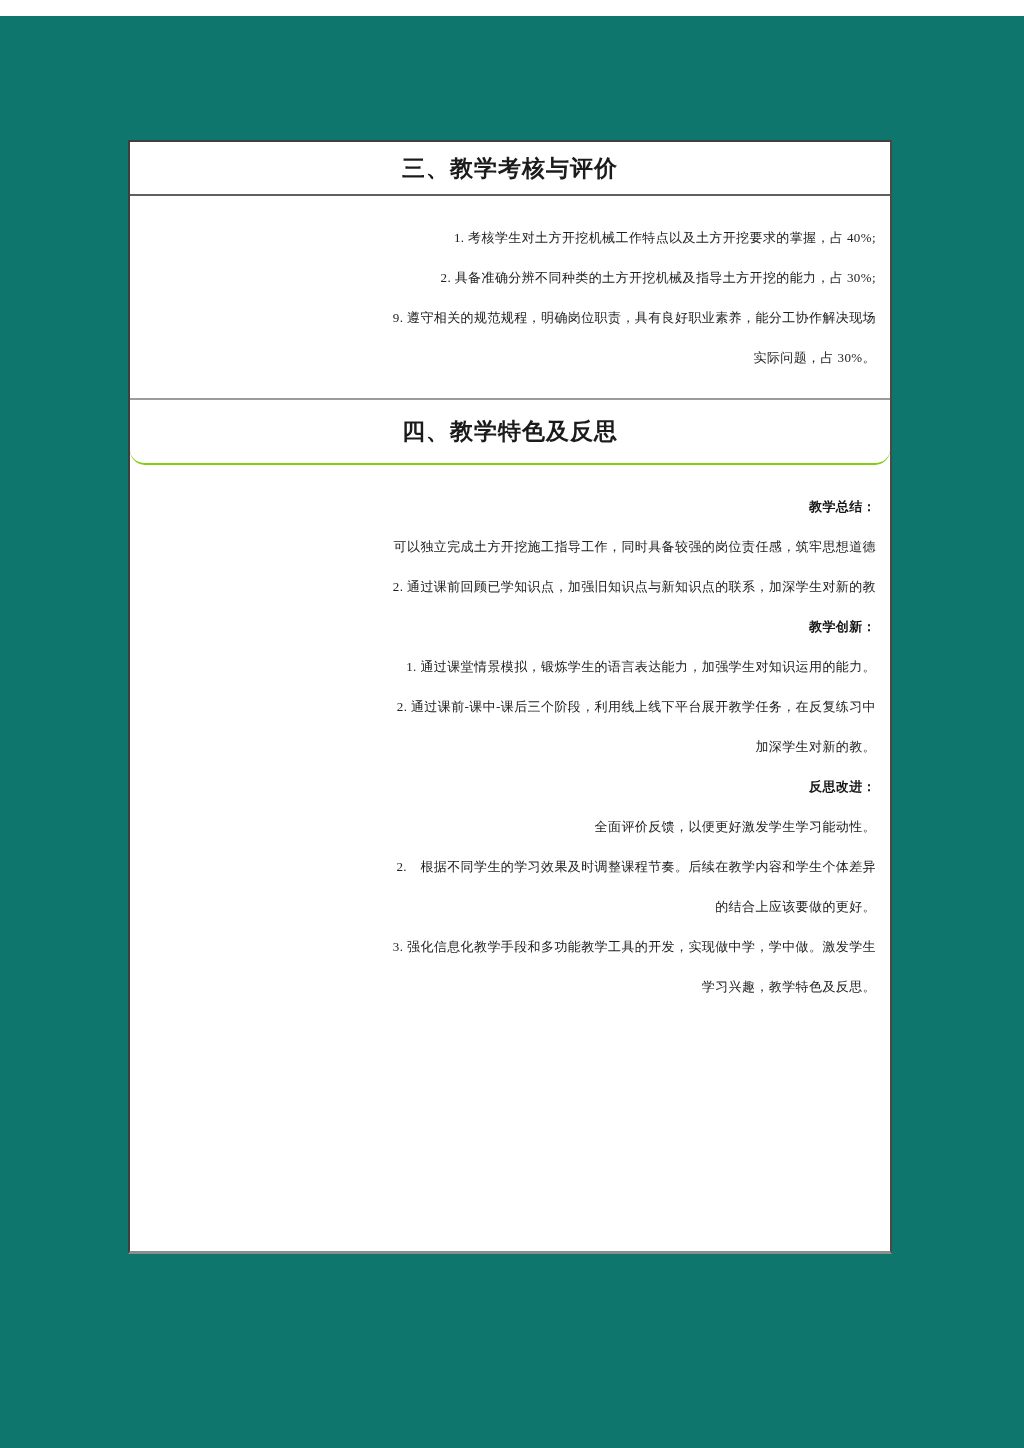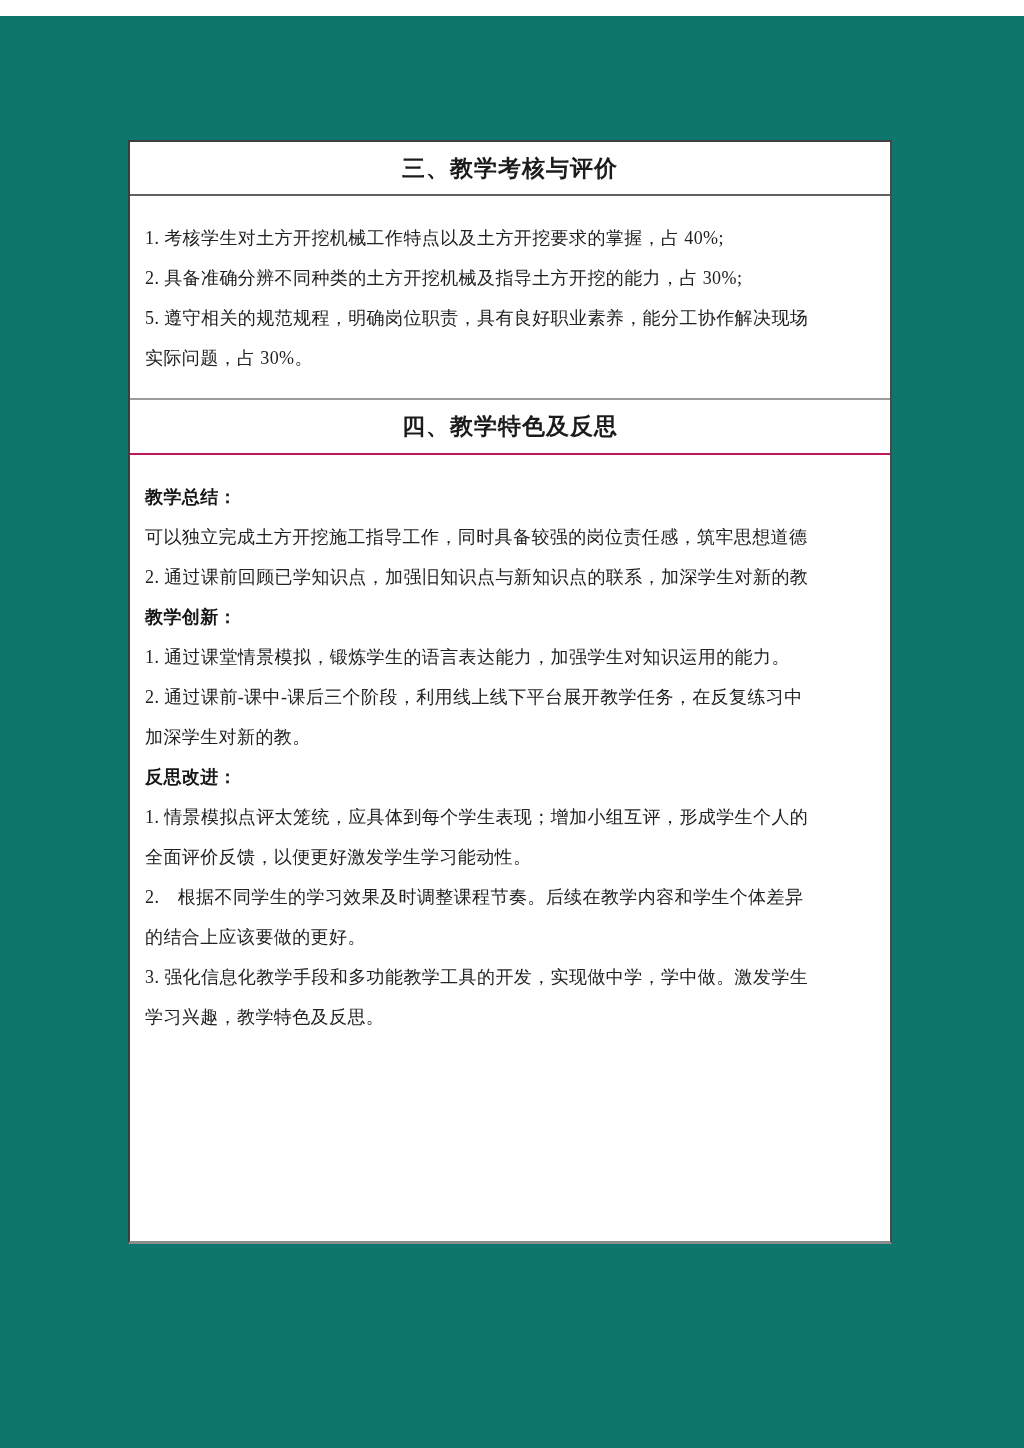--- a/index.html
+++ b/index.html
@@ -27,85 +27,85 @@
   }
   .row { width: 100%; }
   .header-row {
     height: 54px;
     display: flex;
     align-items: center;
     justify-content: center;
     border-bottom: 2px solid #606060;
   }
   .header-row.header4 {
-    height: 55px;
-    border-bottom: 2px solid #be185d;
+    height: 65px;
+    border-bottom: 2px solid #84cc16;
+    border-radius: 15px;
   }
   .section-title {
     font-size: 23px;
     font-weight: bold;
     letter-spacing: 1px;
     color: #1b1b1b;
     text-align: center;
   }
   .body-row {
     padding: 22px 14px 0 15px;
   }
   .body3 {
     height: 204px;
     border-bottom: 2px solid #9c9c9c;
   }
   .body4 {
     height: 786px;
     padding-top: 22px;
   }
   .text-line {
-    font-size: 18px;
+    font-size: 13px;
     line-height: 40px;
     letter-spacing: 0.4px;
     color: #212121;
     white-space: pre-wrap;
-    text-align: left;
+    text-align: right;
   }
   .text-line.bold {
     font-weight: bold;
     color: #171717;
   }
 </style>
 </head>
 <body>
 
 <div class="page">
   <div class="doc-table">
 
     <div class="row header-row header3">
       <div class="section-title">三、教学考核与评价</div>
     </div>
 
     <div class="row body-row body3">
         <div class="text-line">1. 考核学生对土方开挖机械工作特点以及土方开挖要求的掌握，占 40%;</div>
         <div class="text-line">2. 具备准确分辨不同种类的土方开挖机械及指导土方开挖的能力，占 30%;</div>
-        <div class="text-line">5. 遵守相关的规范规程，明确岗位职责，具有良好职业素养，能分工协作解决现场</div>
+        <div class="text-line">9. 遵守相关的规范规程，明确岗位职责，具有良好职业素养，能分工协作解决现场</div>
         <div class="text-line">实际问题，占 30%。</div>
       </div>
 
     <div class="row header-row header4">
       <div class="section-title">四、教学特色及反思</div>
     </div>
 
     <div class="row body-row body4">
         <div class="text-line bold">教学总结：</div>
         <div class="text-line">可以独立完成土方开挖施工指导工作，同时具备较强的岗位责任感，筑牢思想道德</div>
         <div class="text-line">2. 通过课前回顾已学知识点，加强旧知识点与新知识点的联系，加深学生对新的教</div>
         <div class="text-line bold">教学创新：</div>
         <div class="text-line">1. 通过课堂情景模拟，锻炼学生的语言表达能力，加强学生对知识运用的能力。</div>
         <div class="text-line">2. 通过课前-课中-课后三个阶段，利用线上线下平台展开教学任务，在反复练习中</div>
         <div class="text-line">加深学生对新的教。</div>
         <div class="text-line bold">反思改进：</div>
-        <div class="text-line">1. 情景模拟点评太笼统，应具体到每个学生表现；增加小组互评，形成学生个人的</div>
         <div class="text-line">全面评价反馈，以便更好激发学生学习能动性。</div>
         <div class="text-line">2.　根据不同学生的学习效果及时调整课程节奏。后续在教学内容和学生个体差异</div>
         <div class="text-line">的结合上应该要做的更好。</div>
         <div class="text-line">3. 强化信息化教学手段和多功能教学工具的开发，实现做中学，学中做。激发学生</div>
         <div class="text-line">学习兴趣，教学特色及反思。</div>
       </div>
 
   </div>
 </div>
 

